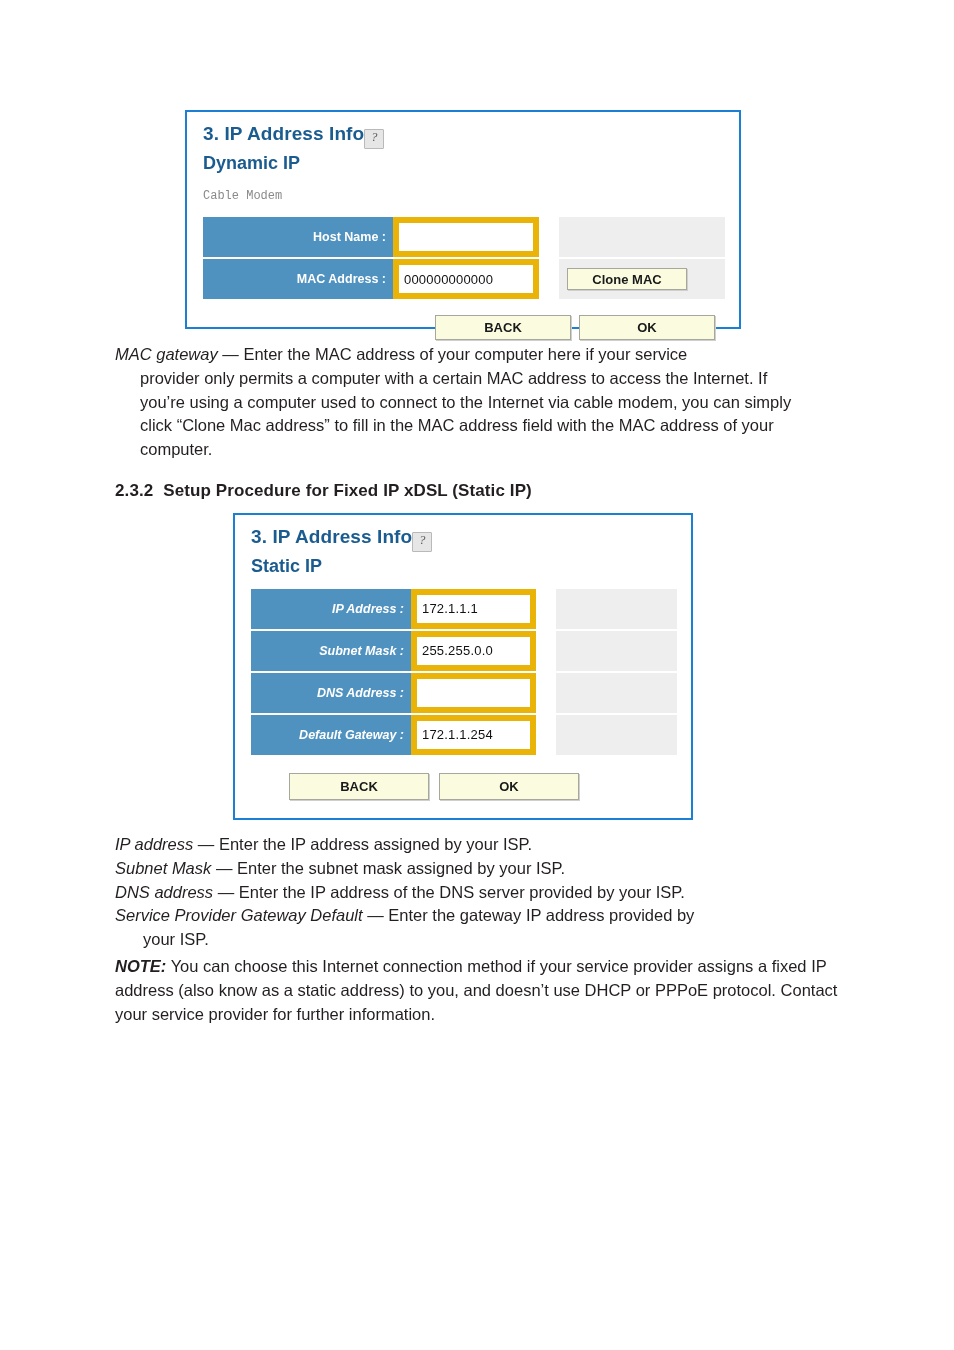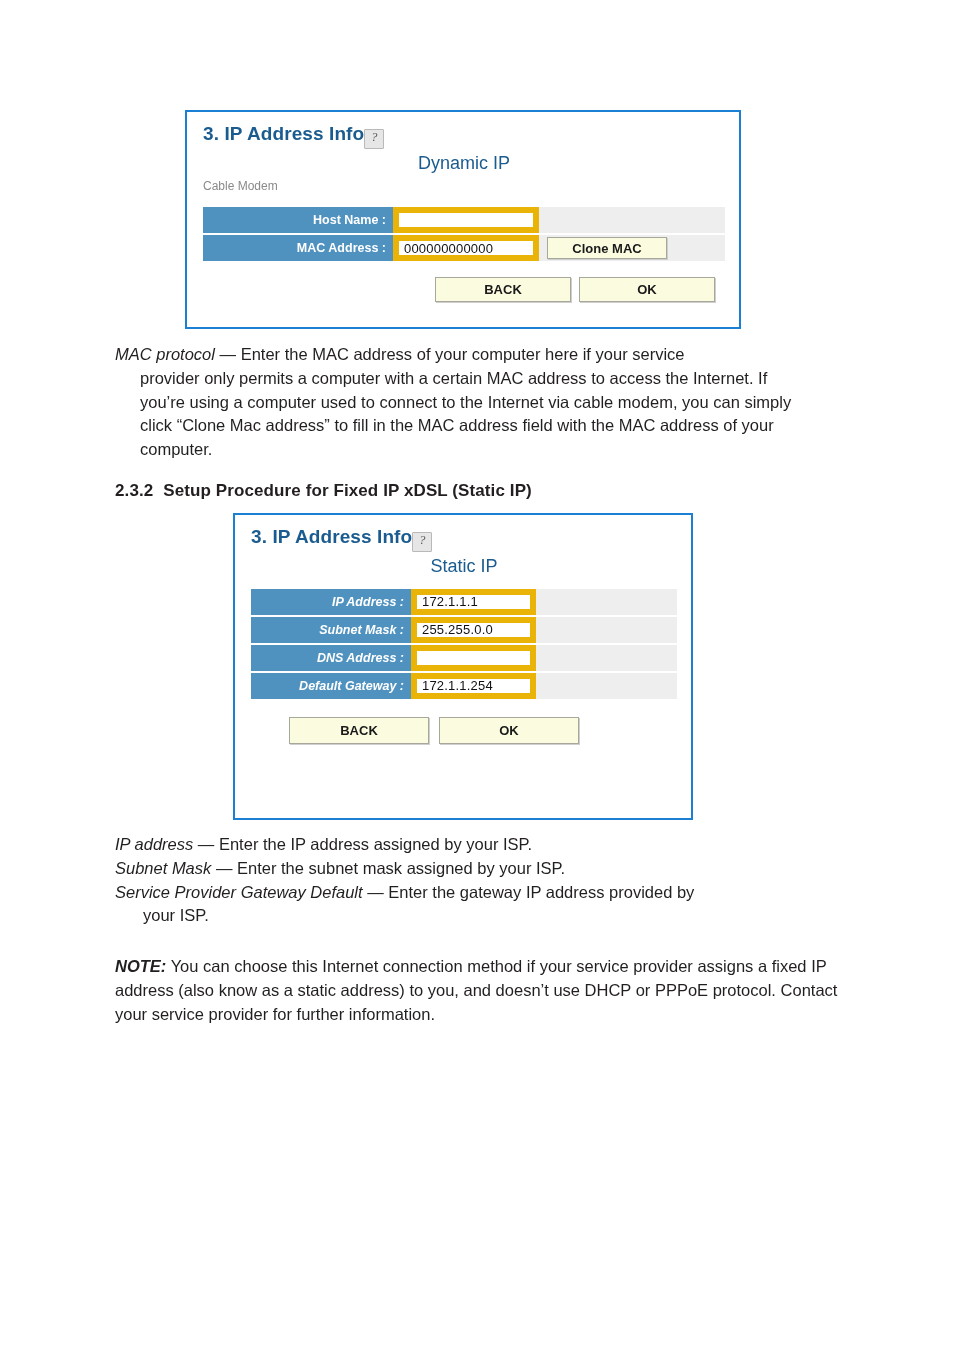--- a/index.html
+++ b/index.html
@@ -66,43 +66,42 @@
     position: absolute;
     left: 0; right: 0; top: -1px;
     text-align: center;
     font-size: 13px;
     font-style: italic;
     color: #5a5a5a;
     font-family: "Liberation Serif", serif;
   }
   .panel-subtitle {
     font-size: 18px;
-    font-weight: normal;
+    font-weight: bold;
     color: #1b5c90;
     margin-top: 5px;
     line-height: 1.1;
-    text-align: center;
   }
   .panel-note {
     font-size: 12px;
     color: #8a8a8a;
     margin-top: 12px;
     line-height: 1.45;
     max-width: 420px;
   }
-  #panel-dynamic .panel-note { margin-top: 4px; }
+  #panel-dynamic .panel-note { margin-top: 14px; font-family: Liberation Mono, monospace; }
 
   
   .ui-form { margin-top: 12px; }
   #panel-static .ui-form { margin-top: 12px; }
 
   .ui-row {
     display: flex;
     align-items: stretch;
-    height: 26px;
+    height: 40px;
     margin-bottom: 2px;
   }
   .ui-label {
     background: #4f91bf;
     color: #ffffff;
     font-size: 12.5px;
     font-weight: bold;
     display: flex;
     align-items: center;
     justify-content: flex-end;
@@ -127,20 +126,21 @@
   #panel-dynamic .ui-input { width: 146px; }
   #panel-static  .ui-input { width: 125px; }
 
   .ui-rowfill {
     background: #eeeeee;
     flex: 1;
     display: flex;
     align-items: center;
     padding-left: 8px;
     box-sizing: border-box;
+    margin-left: 20px;
   }
 
   .btn {
     background: #fbfbe0;
     border: 1px solid #a7a79b;
     box-shadow: 1px 1px 0 #cfcfcf;
     font-size: 13px;
     font-weight: bold;
     color: #1a1a1a;
     text-align: center;
@@ -258,21 +258,21 @@
       <div class="ui-actions">
         <div class="btn">BACK</div>
         <div class="btn">OK</div>
       </div>
 
     </div>
   </div>
 </div>
 
 <div class="body-block" id="para-mac">
-  <span class="term">MAC protocol</span><span> — </span><span>Enter the MAC address of your computer here if your service</span>
+  <span class="term">MAC gateway</span><span> — </span><span>Enter the MAC address of your computer here if your service</span>
   <span class="cont">provider only permits a computer with a certain MAC address to access the Internet. If you’re using a computer used to connect to the Internet via cable modem, you can simply click “Clone Mac address” to fill in the MAC address field with the MAC address of your computer.</span>
 </div>
 
 <div id="heading-232">
   <span class="num">2.3.2</span><span>Setup Procedure for Fixed IP xDSL (Static IP)</span>
 </div>
 
 <div class="ui-panel" id="panel-static">
   <div class="panel-inner">
 
@@ -314,20 +314,21 @@
         <div class="btn">OK</div>
       </div>
 
     </div>
   </div>
 </div>
 
 <div class="body-block" id="defs">
   <span class="def-line"><span class="term">IP address</span><span> — </span><span>Enter the IP address assigned by your ISP.</span></span>
   <span class="def-line"><span class="term">Subnet Mask</span><span> — </span><span>Enter the subnet mask assigned by your ISP.</span></span>
+  <span class="def-line"><span class="term">DNS address</span><span> — </span><span>Enter the IP address of the DNS server provided by your ISP.</span></span>
   <span class="def-line"><span class="term">Service Provider Gateway Default </span><span> — </span><span>Enter the gateway IP address provided by</span></span>
   <span class="indent">your ISP.</span>
 </div>
 
 <div class="body-block" id="note-block">
   <span class="note-label">NOTE:</span><span> You can choose this Internet connection method if your service provider assigns a fixed IP address (also know as a static address) to you, and doesn’t use DHCP or PPPoE protocol. Contact your service provider for further information.</span>
 </div>
 
 <div id="footer">
 

